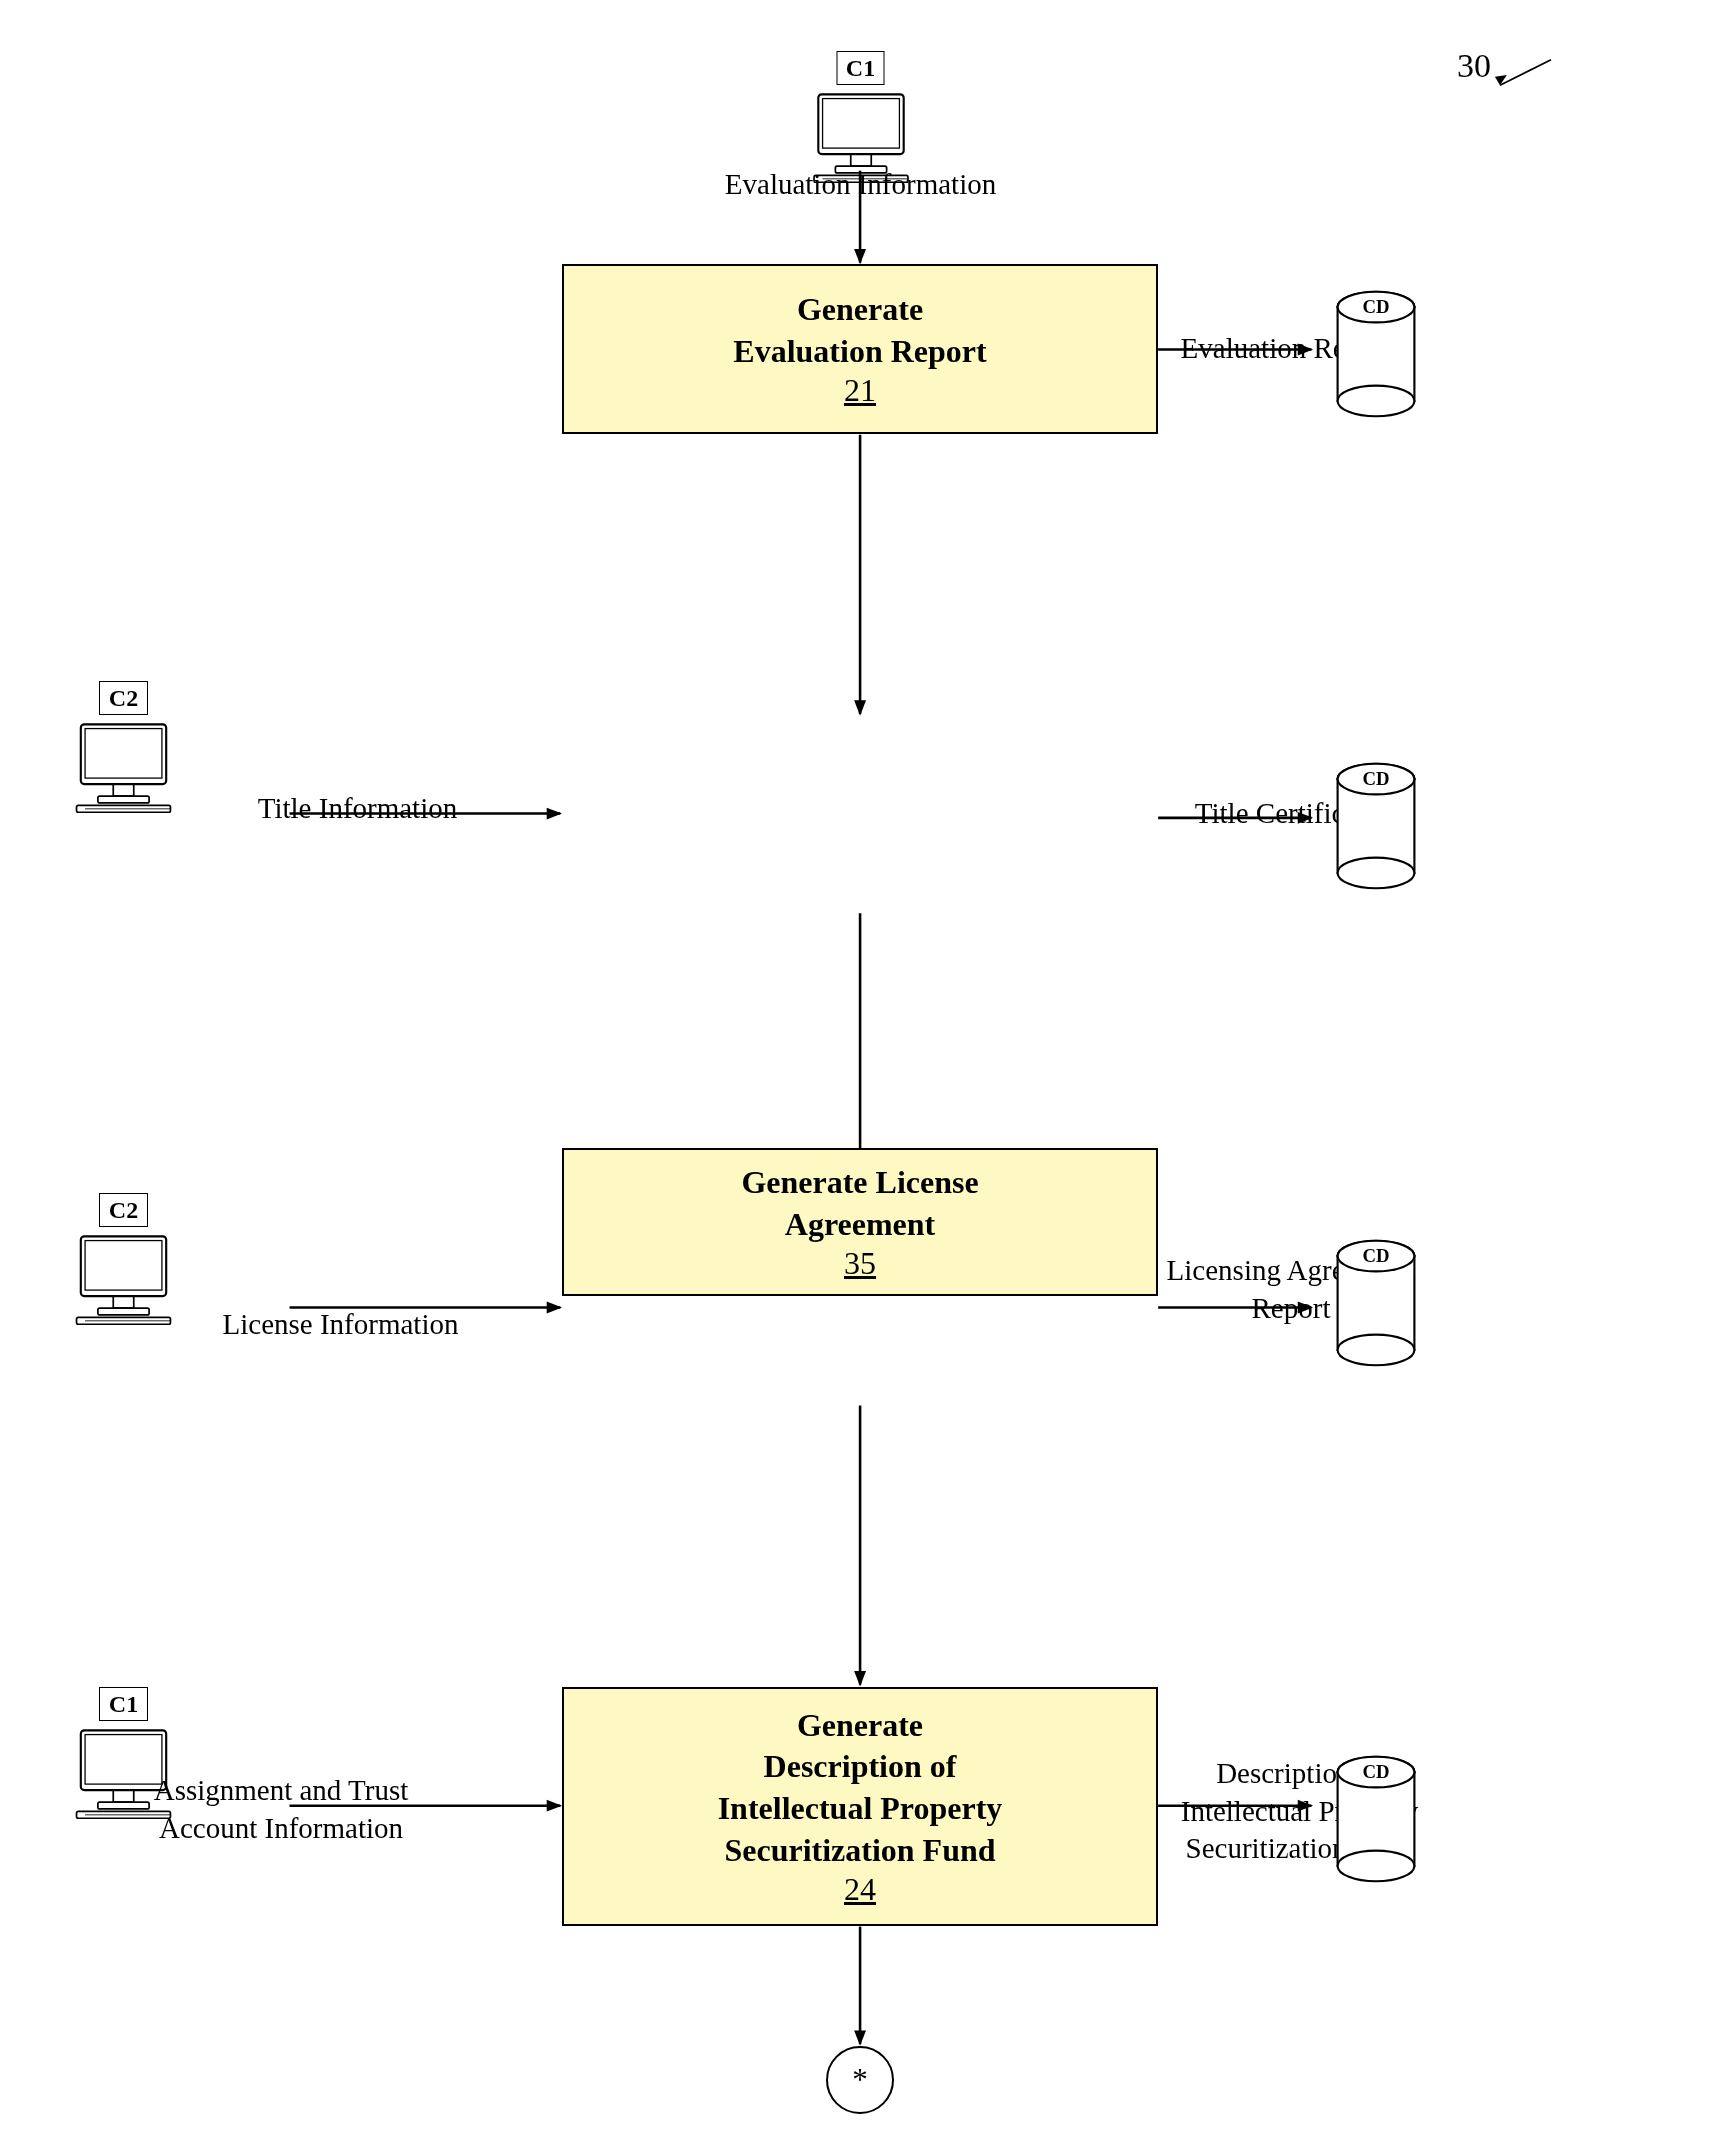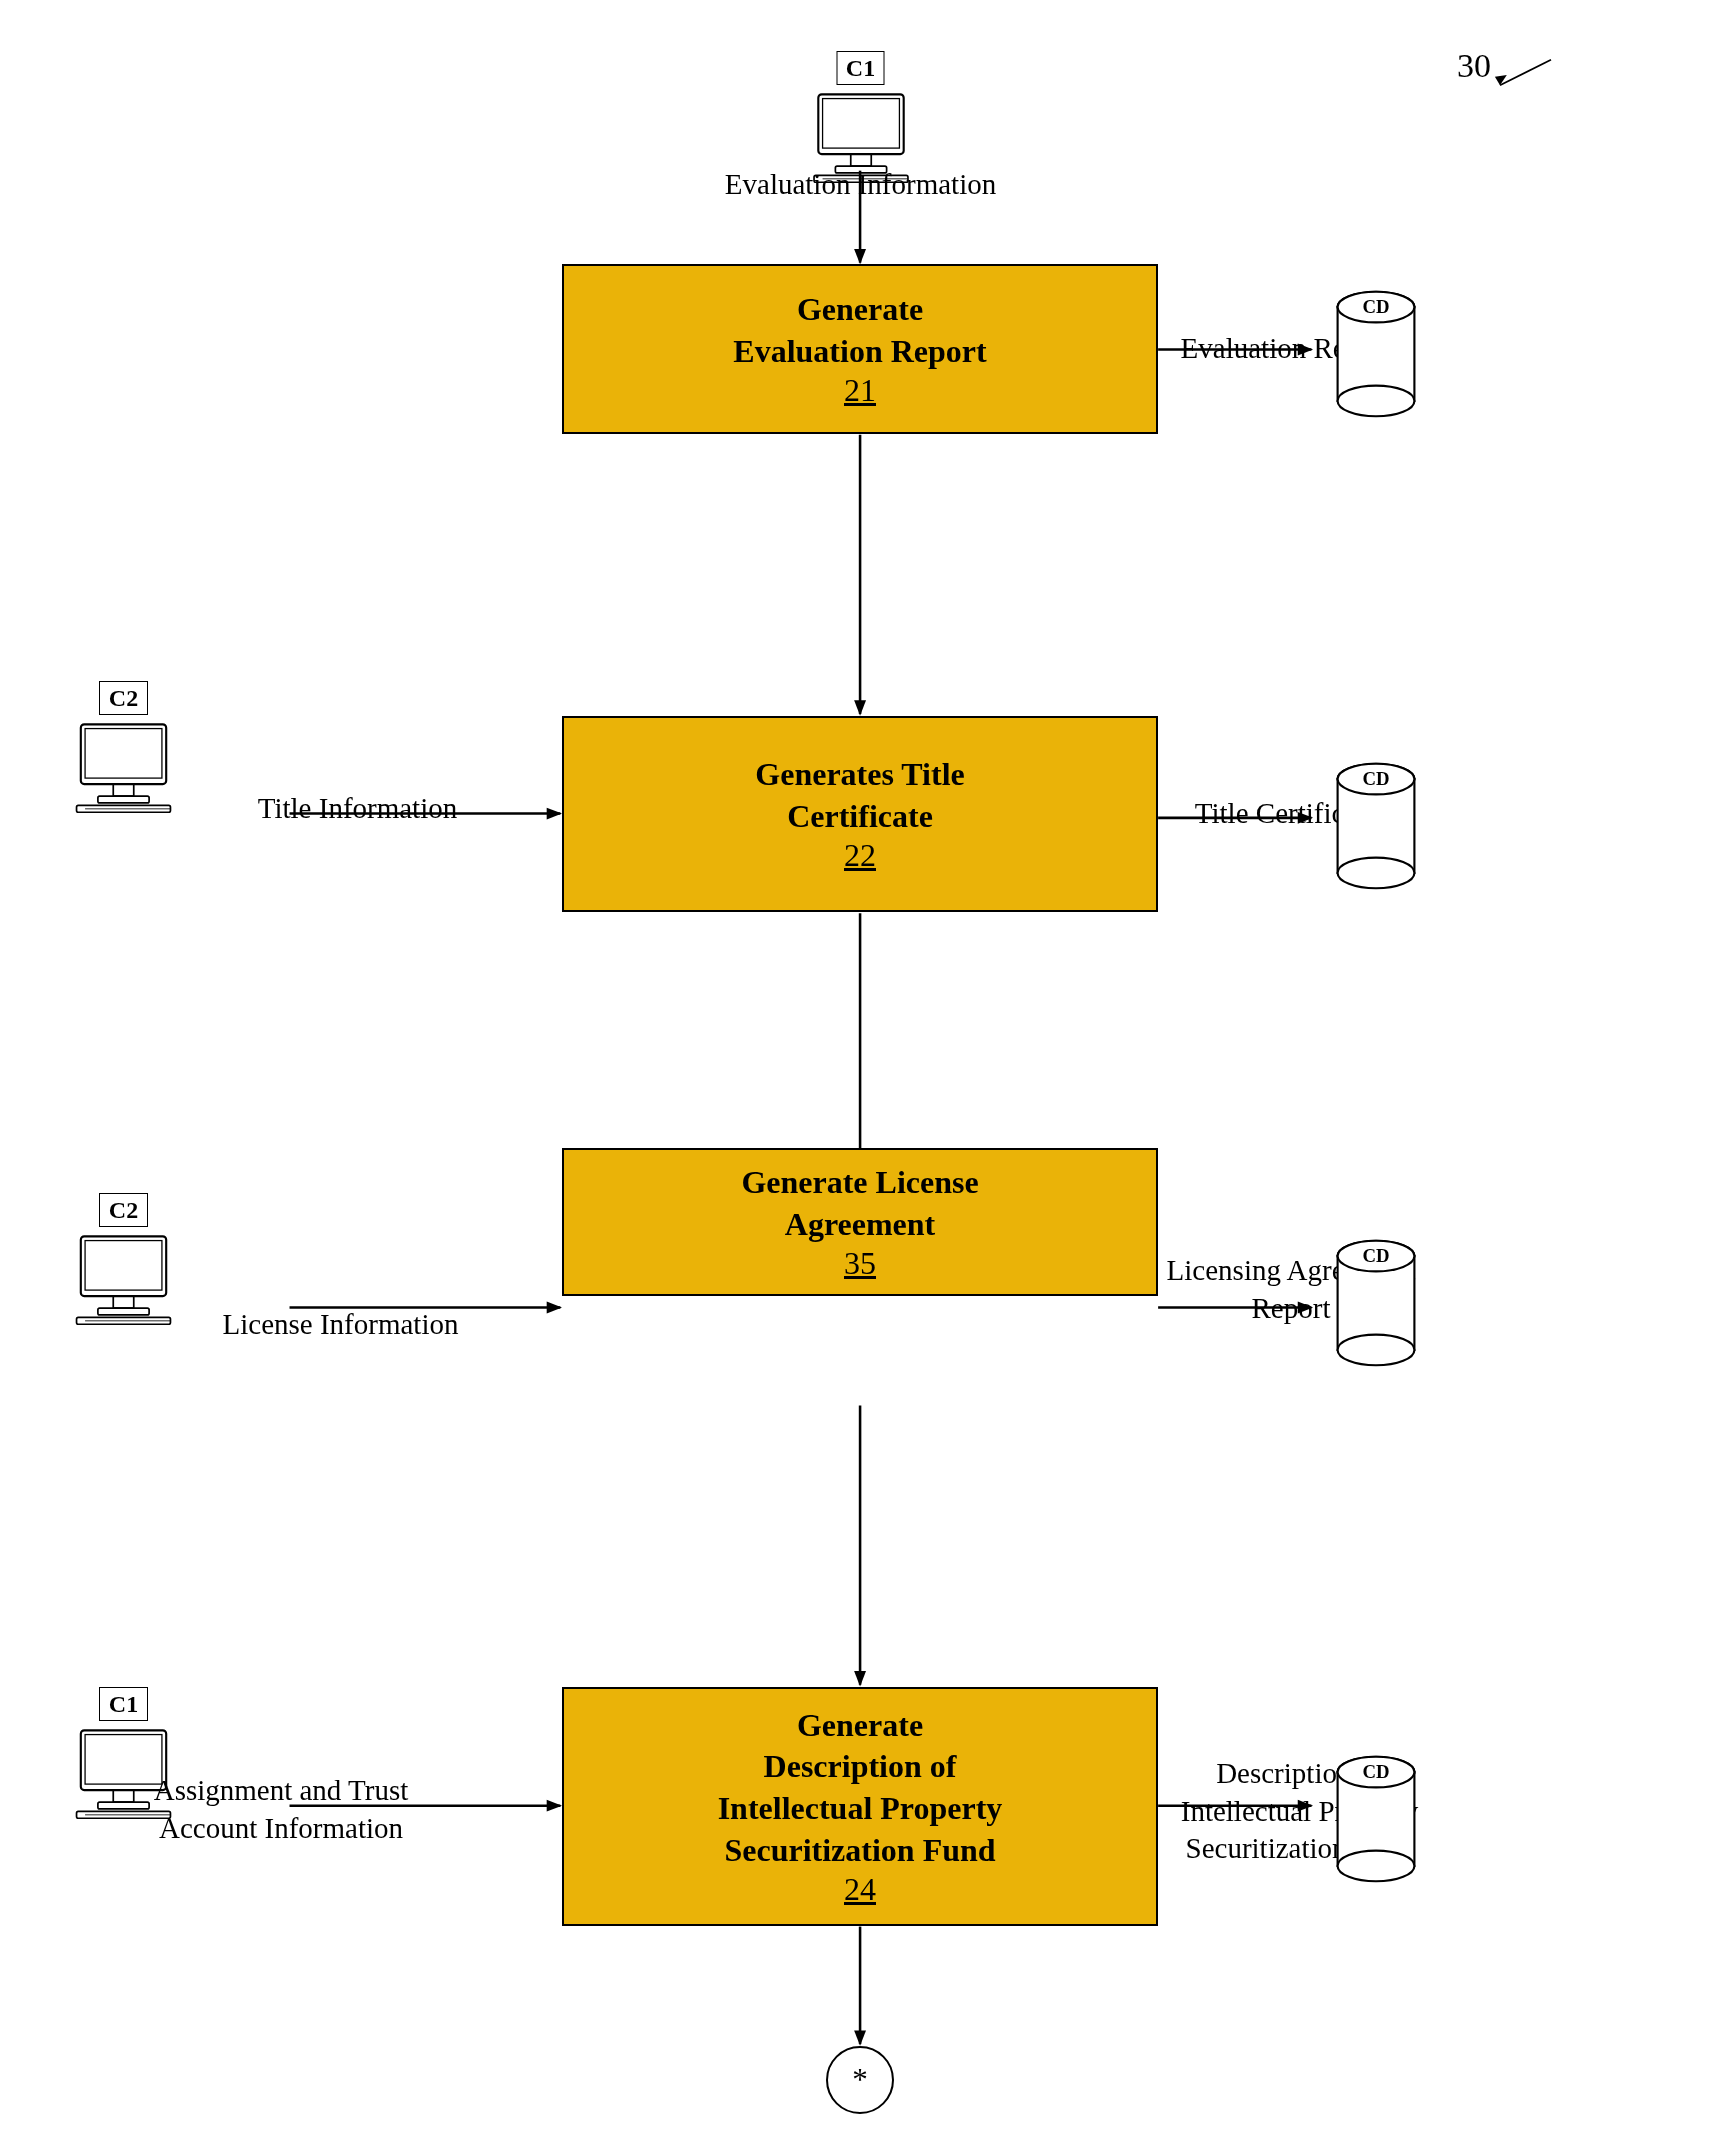--- a/index.html
+++ b/index.html
@@ -54,23 +54,24 @@
       left: 68px;
       display: flex;
       flex-direction: column;
       align-items: center;
     }
 
     
     .process-box {
       position: absolute;
       border: 2.6px solid #000;
-      background: #eab308;
-      display: flex;
-      flex-direction: column;
+      background: #fef9c3;
+      display: flex;
+      flex-direction: column;
+      align-items: center;
       justify-content: center;
       text-align: center;
       padding: 17px 37px;
     }
 
     .process-box .box-title {
       font-size: 32px;
       font-weight: bold;
       line-height: 1.3;
     }
@@ -263,24 +264,20 @@
       <rect x="20" y="10" width="90" height="58" fill="none" stroke="#000" stroke-width="1.5"></rect>
       <rect x="53" y="75" width="24" height="14" fill="none" stroke="#000" stroke-width="2"></rect>
       <rect x="35" y="89" width="60" height="8" rx="2" fill="none" stroke="#000" stroke-width="2"></rect>
       <rect x="10" y="100" width="110" height="8" rx="2" fill="none" stroke="#000" stroke-width="2"></rect>
       <line x1="20" y1="104" x2="120" y2="104" stroke="#000" stroke-width="1"></line>
     </svg>
   </div>
 
   <div class="flow-label" style="top:790px; left:187px; width:341px;">Title Information</div>
 
-  <div class="process-box box-title-cert">
-    <div class="box-title">Generates Title<br>Certificate</div>
-    <div class="box-number">22</div>
-  </div>
 
   <div class="flow-label" style="top:795px; left:1167px; width:239px;">Title Certificate</div>
 
   <div class="db-cylinder" style="top:762px; left:1329px;">
     <svg class="cylinder-svg" viewBox="0 0 110 150">
       <ellipse cx="55" cy="20" rx="45" ry="18" fill="#fff" stroke="#000" stroke-width="2.5"></ellipse>
       <rect x="10" y="20" width="90" height="110" fill="#fff" stroke="#000" stroke-width="2.5"></rect>
       <ellipse cx="55" cy="130" rx="45" ry="18" fill="#fff" stroke="#000" stroke-width="2.5"></ellipse>
       <ellipse cx="55" cy="20" rx="45" ry="18" fill="#fff" stroke="#000" stroke-width="2.5"></ellipse>
       <text x="55" y="27" text-anchor="middle" font-size="22" font-family="serif" font-weight="bold">CD</text>

